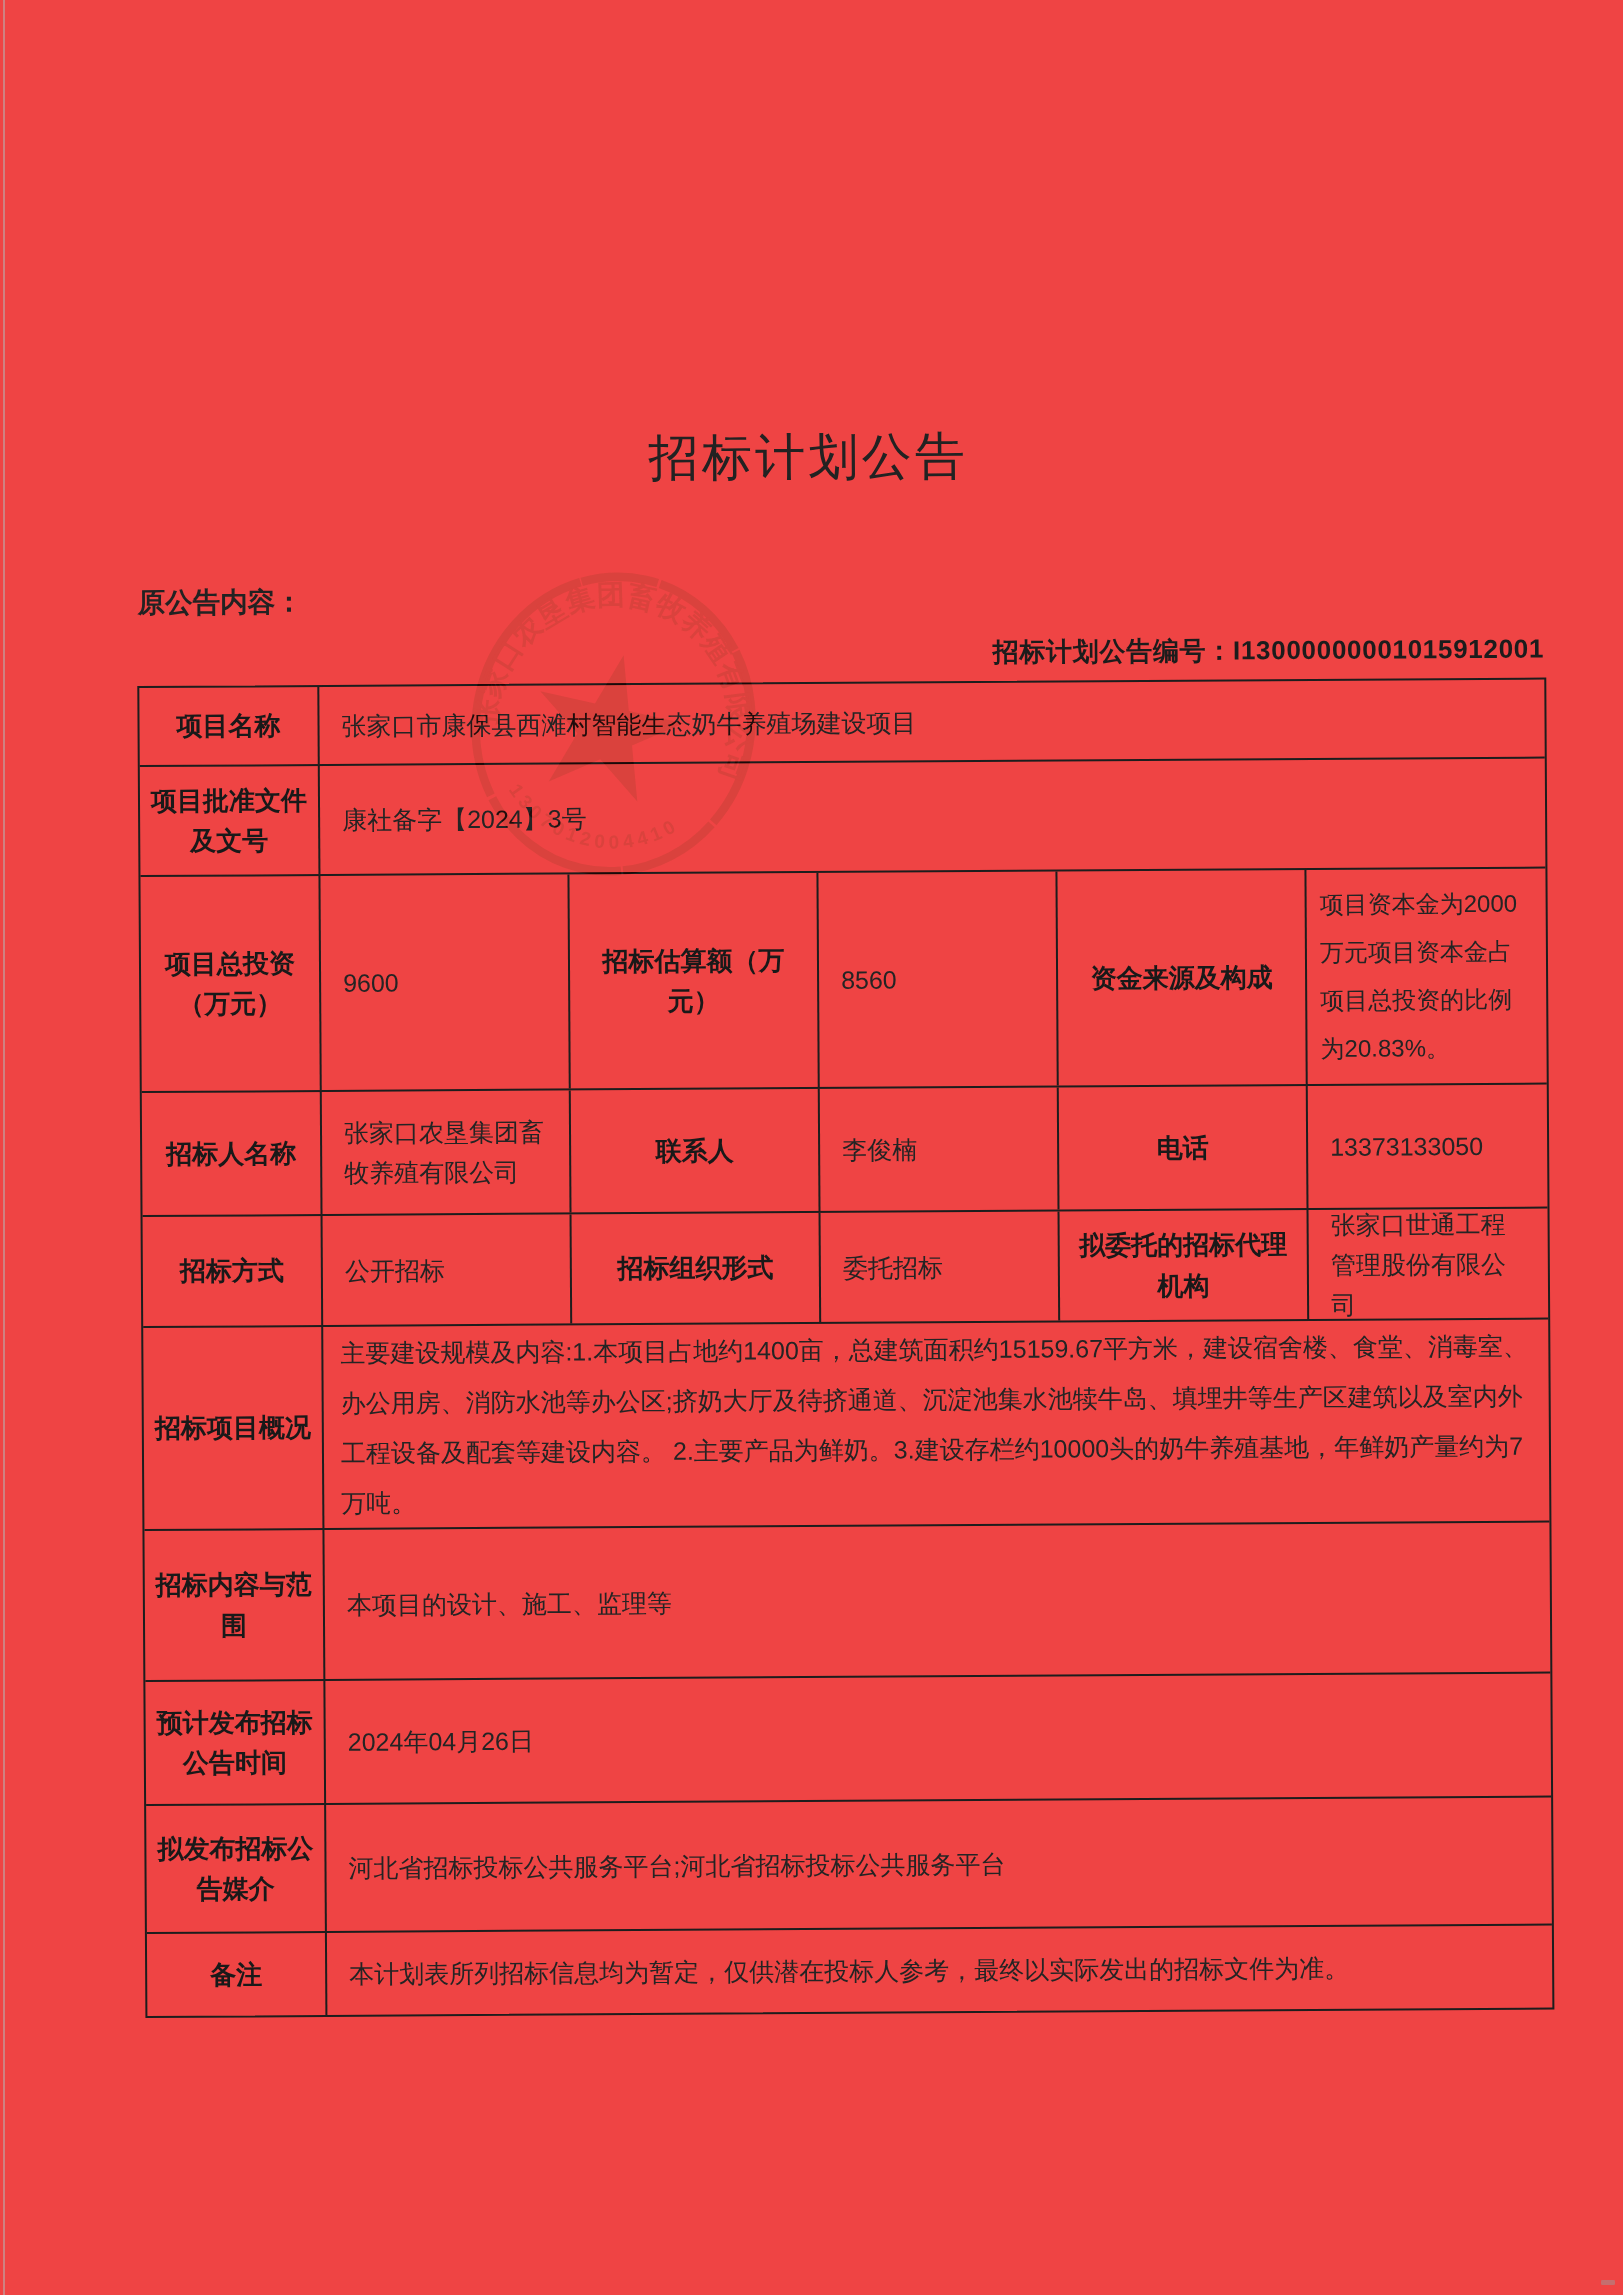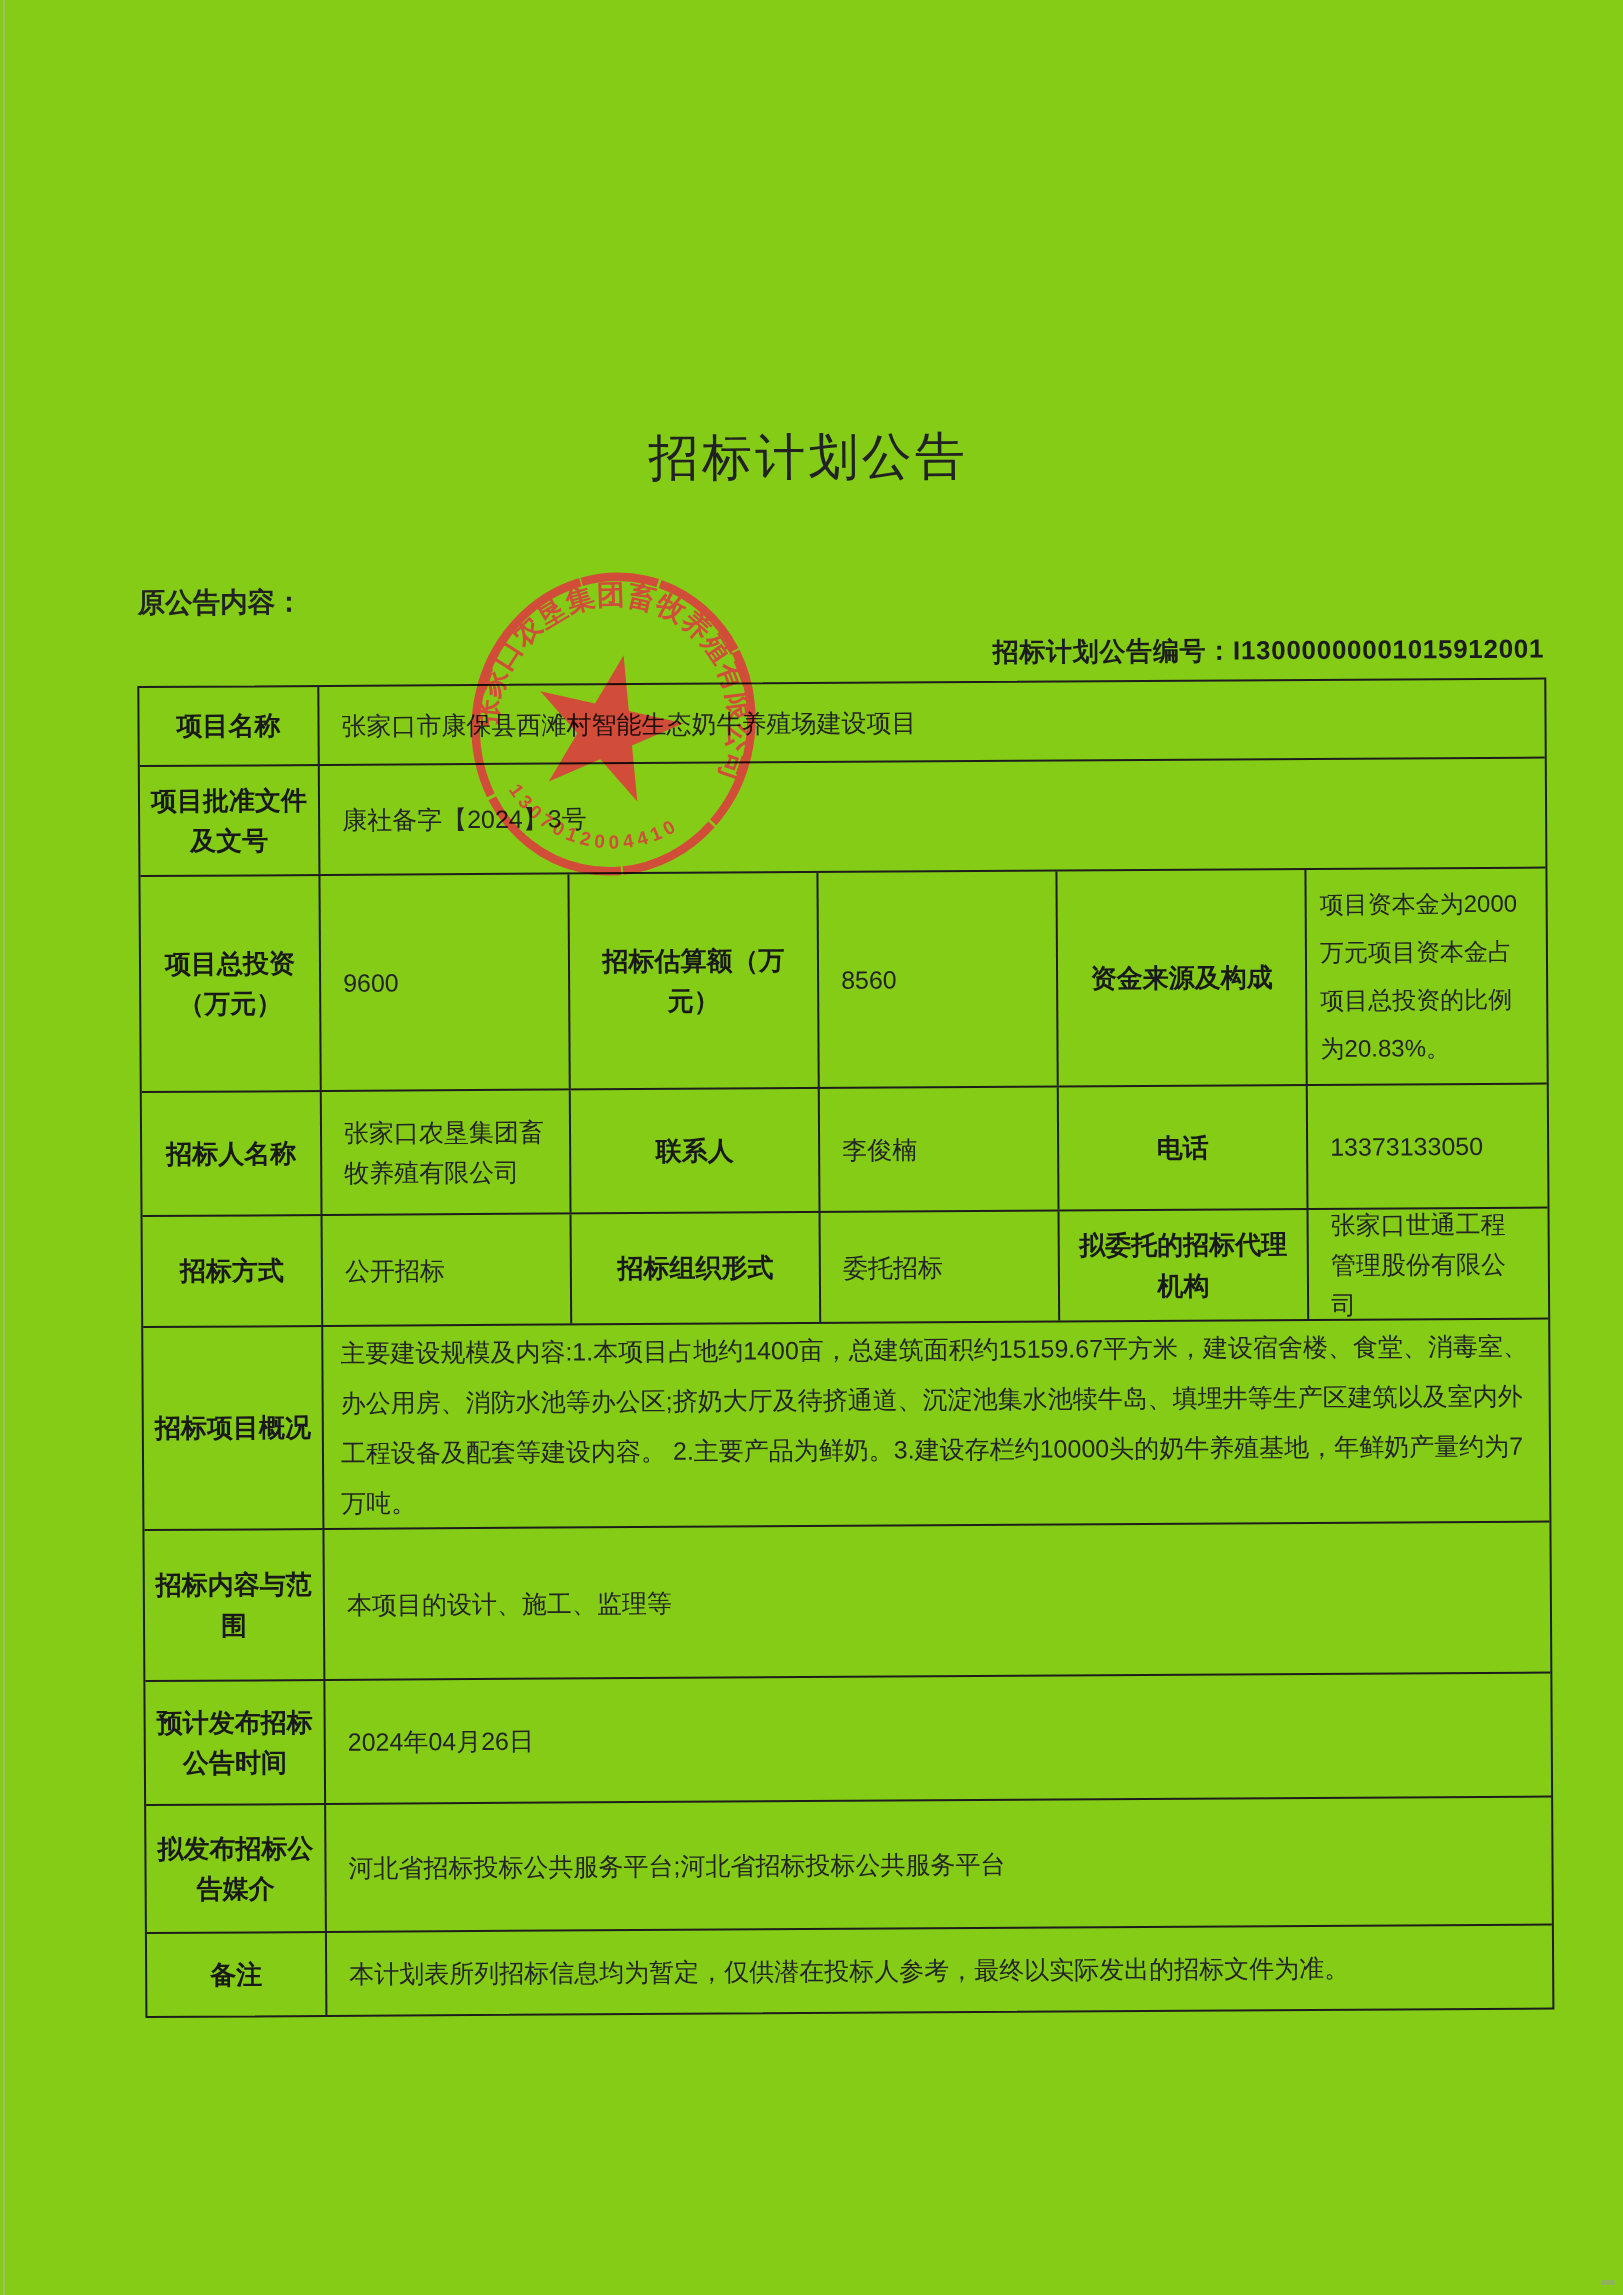--- a/index.html
+++ b/index.html
@@ -1,18 +1,18 @@
 <!DOCTYPE html>
 <html style="font-size:10.5px"><head>
 <meta charset="utf-8">
 <style>
   html,body{margin:0;padding:0;background:#ffffff;}
   body{width:1623px;height:2295px;position:relative;overflow:hidden;
        font-family:"Liberation Sans","DejaVu Sans",sans-serif;color:#1e1e1e;}
-  .page{position:absolute;inset:0;background:#84cc16;}
+  .page{position:absolute;inset:0;background:#ef4444;}
   .edge-line{position:absolute;left:3.3px;top:0;width:2px;height:2295px;background:#b5b5b5;opacity:.55;}
   .corner-smudge{position:absolute;right:7.9px;bottom:10.5px;width:14.4px;height:4.6px;background:#9a9a9a;opacity:.5;border-radius:1.3px;}
   .sheet{position:absolute;inset:0;transform:rotate(-0.35deg);transform-origin:50% 42%;}
 
   .title{position:absolute;left:0;right:0;top:424px;margin:0;text-align:center;
          font-size:50px;font-weight:500;letter-spacing:3.3px;color:#222;}
   .intro{position:absolute;left:140px;top:581px;font-size:27.5px;font-weight:700;color:#222;}
   .anno-line{position:absolute;right:77px;top:636px;font-size:26px;font-weight:700;color:#1c1c1c;letter-spacing:0.7px;}
 
   .table{position:absolute;left:139px;top:682px;border:2px solid #1d1d1d;background:transparent;}

